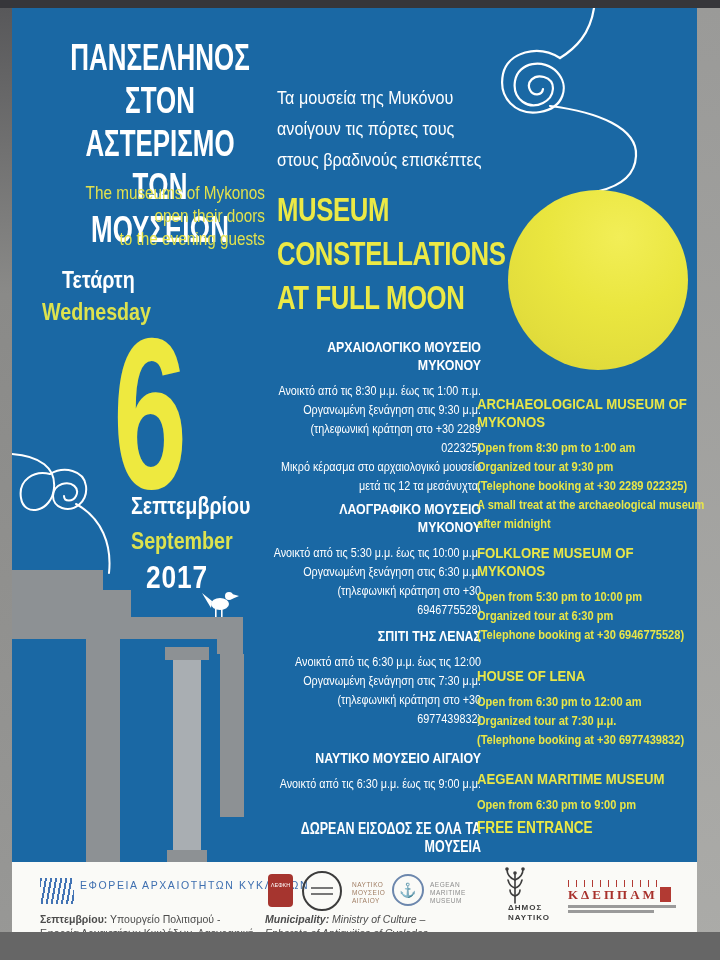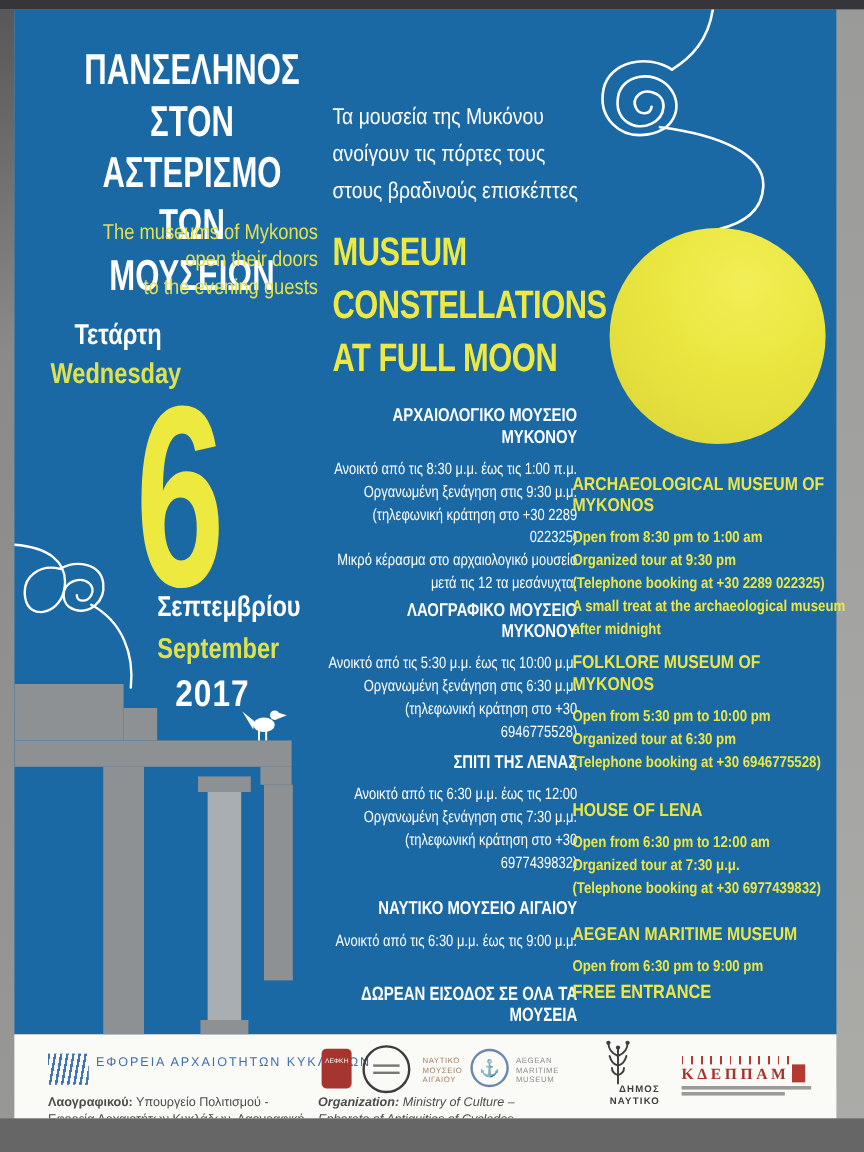--- a/index.html
+++ b/index.html
@@ -52,21 +52,21 @@
   .f-label{font-weight:bold;}
   .f-lefki{left:268px;top:874px;width:25px;height:33px;background:#a6352f;border-radius:4px;color:#fff;font-size:5.5px;text-align:center;line-height:6px;padding-top:8px;box-sizing:border-box;}
   .f-stamp{left:302px;top:871px;width:40px;height:40px;border:2.5px solid #3c3c3c;border-radius:50%;box-sizing:border-box;}
   .f-stamp i{position:absolute;left:7px;right:7px;top:14px;height:2px;background:#777;}
   .f-stamp i + i{top:20px;}
   .f-tinytext{font-size:6.5px;line-height:8px;letter-spacing:.5px;}
   .f-mar-gr{left:352px;top:881px;color:#a07d63;}
   .f-aegean-circ{left:392px;top:874px;width:32px;height:32px;border:2px solid #6c87ad;border-radius:50%;box-sizing:border-box;color:#6c87ad;font-size:14px;text-align:center;line-height:28px;}
   .f-mar-en{left:430px;top:881px;color:#8d8d8d;}
   .f-muni{left:500px;top:866px;}
-  .f-muni-name{left:486px;top:903px;width:64px;text-align:right;color:#3d3d3d;font-size:8px;font-weight:bold;line-height:9.5px;letter-spacing:1px;}
+  .f-muni-name{left:508px;top:903px;width:64px;text-align:left;color:#3d3d3d;font-size:8px;font-weight:bold;line-height:9.5px;letter-spacing:1px;}
   .f-support{font-size:9px;line-height:12.5px;color:#6e6e6e;}
   .f-sup-gr{left:488px;top:924px;width:85px;}
   .f-sup-en{left:568px;top:924px;width:120px;font-style:italic;}
   .f-kdep{left:568px;top:880px;width:108px;}
   .f-kdep-ticks{width:96px;height:7px;background:repeating-linear-gradient(90deg,#b23a33 0 1.5px,transparent 1.5px 8px);}
   .f-kdep-row{display:flex;align-items:flex-start;}
   .f-kdep-name{font-family:"Liberation Serif",serif;font-weight:bold;color:#a8312c;font-size:13px;letter-spacing:3px;line-height:16px;}
   .f-kdep-sq{width:11px;height:15px;background:#b23a33;margin-left:2px;}
   .f-kdep-bar{height:3px;background:#9a9a9a;margin-top:2px;}
   .f-kdep-bar.b2{width:80%;}
@@ -212,21 +212,21 @@
   </div>
 
   <div class="abs free-en">FREE ENTRANCE</div>
 
   <div class="abs f-ephorate-hatch"></div>
   <div class="abs f-ephorate-text">
     <div class="f-eph-l1">ΕΦΟΡΕΙΑ ΑΡΧΑΙΟΤΗΤΩΝ ΚΥΚΛΑΔΩΝ</div>
   </div>
 
   <div class="abs f-para f-org-gr">
-    <span class="f-label">Λαογραφικού:</span><span> Υπουργείο Πολιτισμού - Εφορεία Αρχαιοτήτων Κυκλάδων, Λαογραφική Συλλογή Μυκόνου, Σωματείο «Οι Φίλοι του Λαογραφικού Μουσείου», Ναυτικό Μουσείο Αιγαίου.</span>
+    <span class="f-label">Σεπτεμβρίου:</span><span> Υπουργείο Πολιτισμού - Εφορεία Αρχαιοτήτων Κυκλάδων, Λαογραφική Συλλογή Μυκόνου, Σωματείο «Οι Φίλοι του Λαογραφικού Μουσείου», Ναυτικό Μουσείο Αιγαίου.</span>
   </div>
 
   <div class="abs f-lefki">ΛΕΦΚΗ</div>
   <div class="abs f-stamp">
       <i></i>
       <i></i>
     </div>
   <div class="abs f-tinytext f-mar-gr">
     <div>ΝΑΥΤΙΚΟ</div>
     <div>ΜΟΥΣΕΙΟ</div>
@@ -235,21 +235,21 @@
   <div class="abs f-aegean-circ">
     <span>⚓</span>
   </div>
   <div class="abs f-tinytext f-mar-en">
     <div>AEGEAN</div>
     <div>MARITIME</div>
     <div>MUSEUM</div>
   </div>
 
   <div class="abs f-para f-org-en">
-    <span class="f-label">Organization:</span><span> Ministry of Culture – Ephorate of Antiquities of Cyclades, Folklore Museum of Mykonos, Friends of the Folklore Museum, Aegean Maritime Museum.</span>
+    <span class="f-label">Municipality:</span><span> Ministry of Culture – Ephorate of Antiquities of Cyclades, Folklore Museum of Mykonos, Friends of the Folklore Museum, Aegean Maritime Museum.</span>
   </div>
 
   <svg class="abs f-muni" width="30" height="38" viewBox="0 0 30 38">
     <g stroke="#3d3d3d" stroke-width="1.6" fill="none" stroke-linecap="round">
       <path d="M15,37 L15,8"></path>
       <path d="M15,14 C10,12 7,8 7,3"></path>
       <path d="M15,14 C20,12 23,8 23,3"></path>
       <path d="M15,22 C11,21 9,18 8,14"></path>
       <path d="M15,22 C19,21 21,18 22,14"></path>
       <path d="M15,30 C12,29 10,27 10,24"></path>

